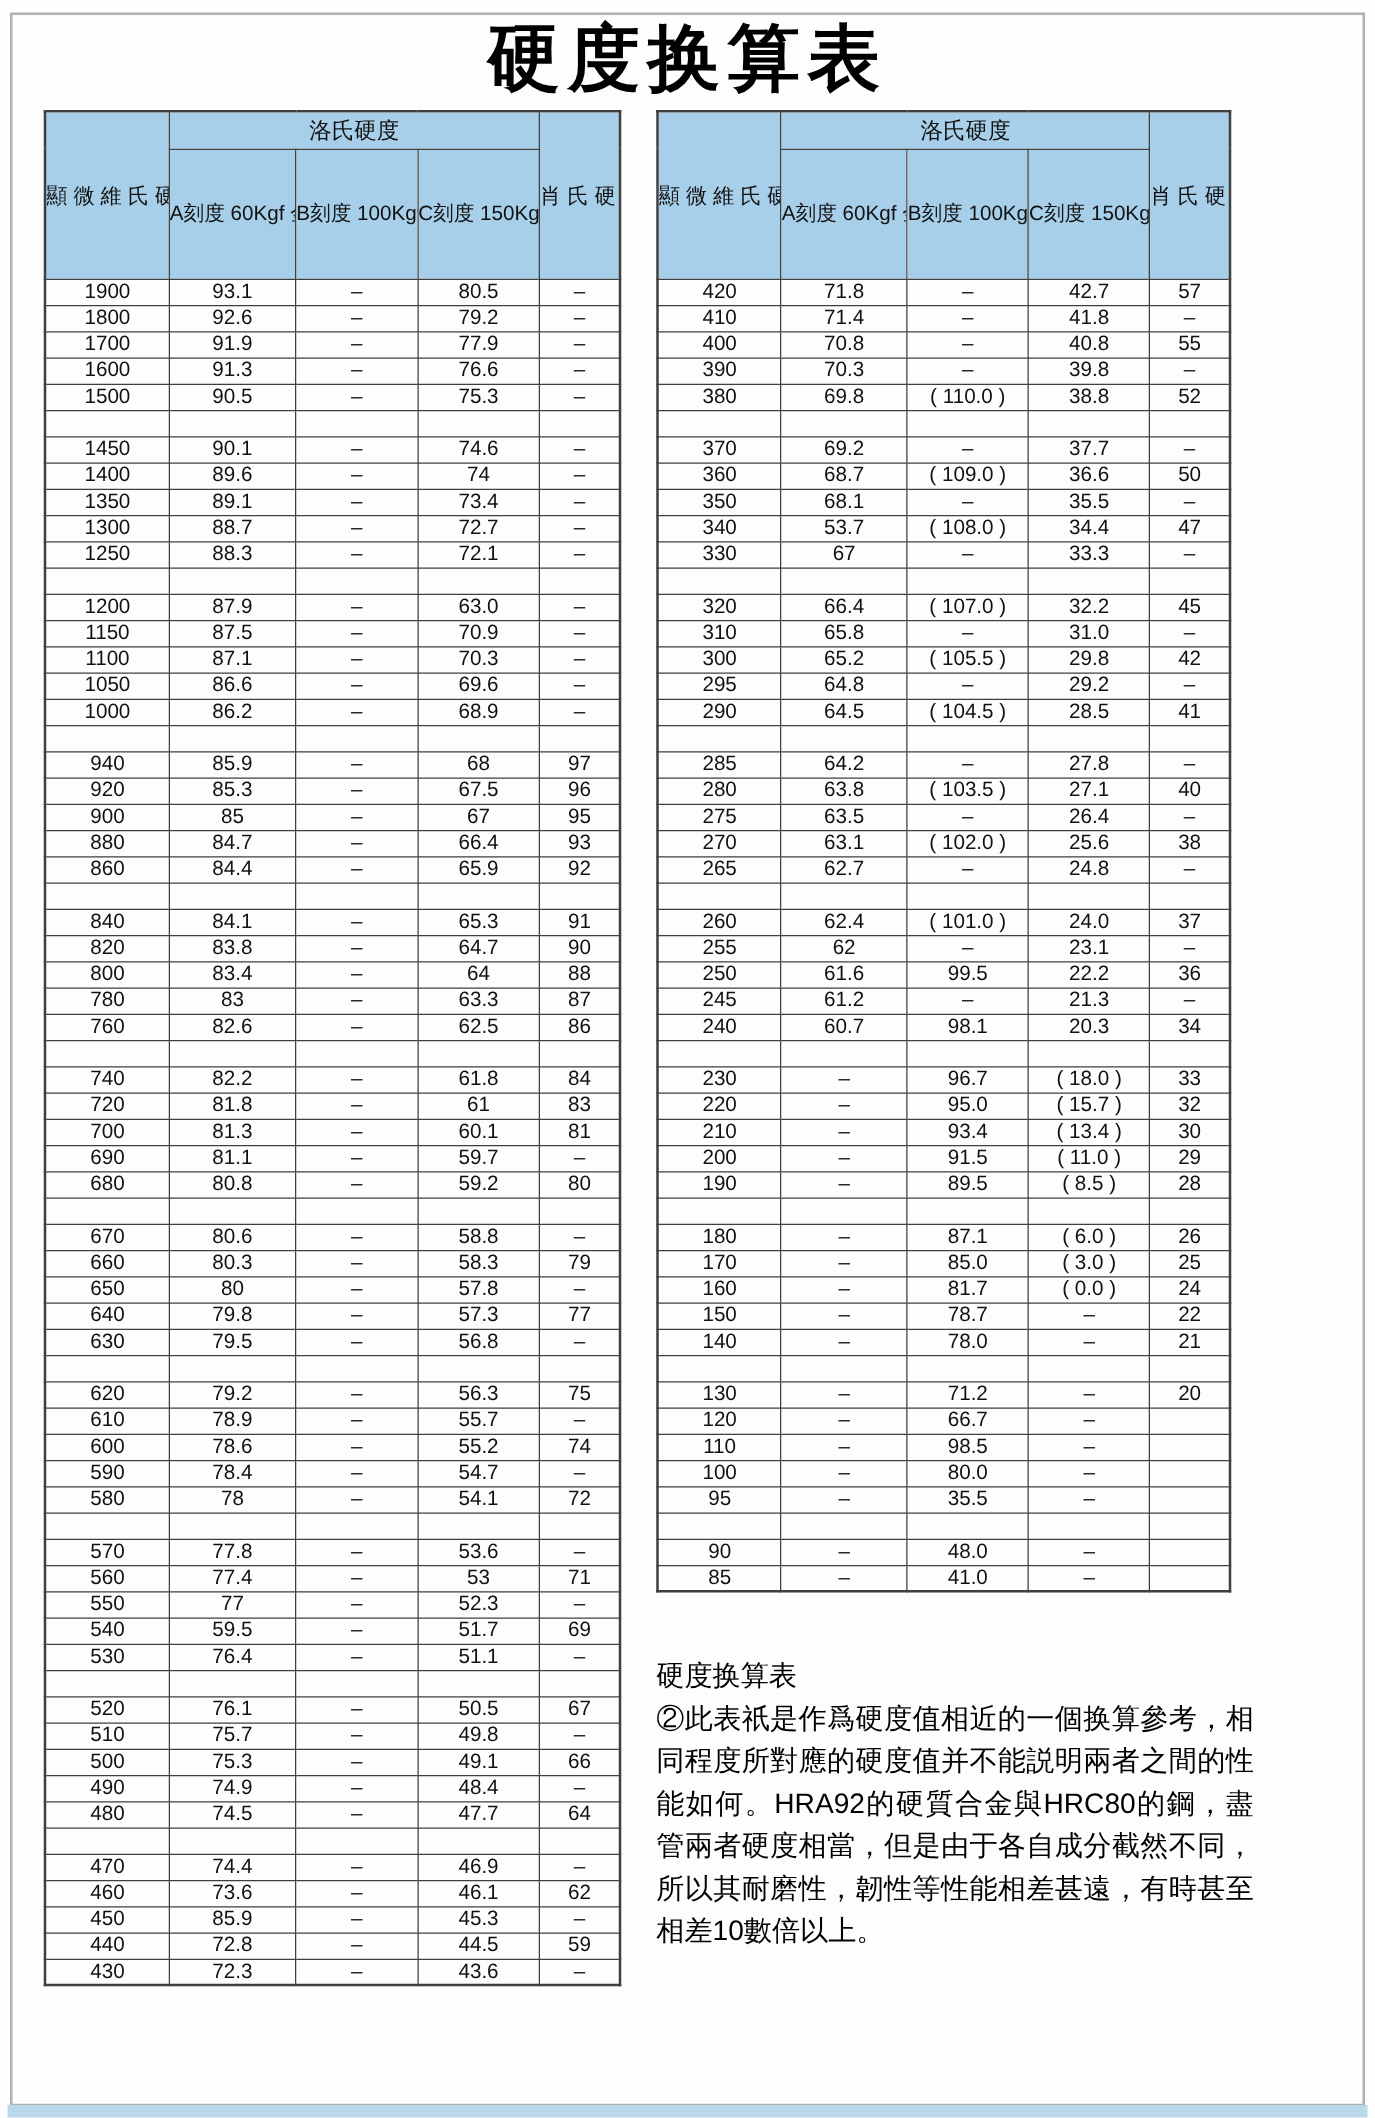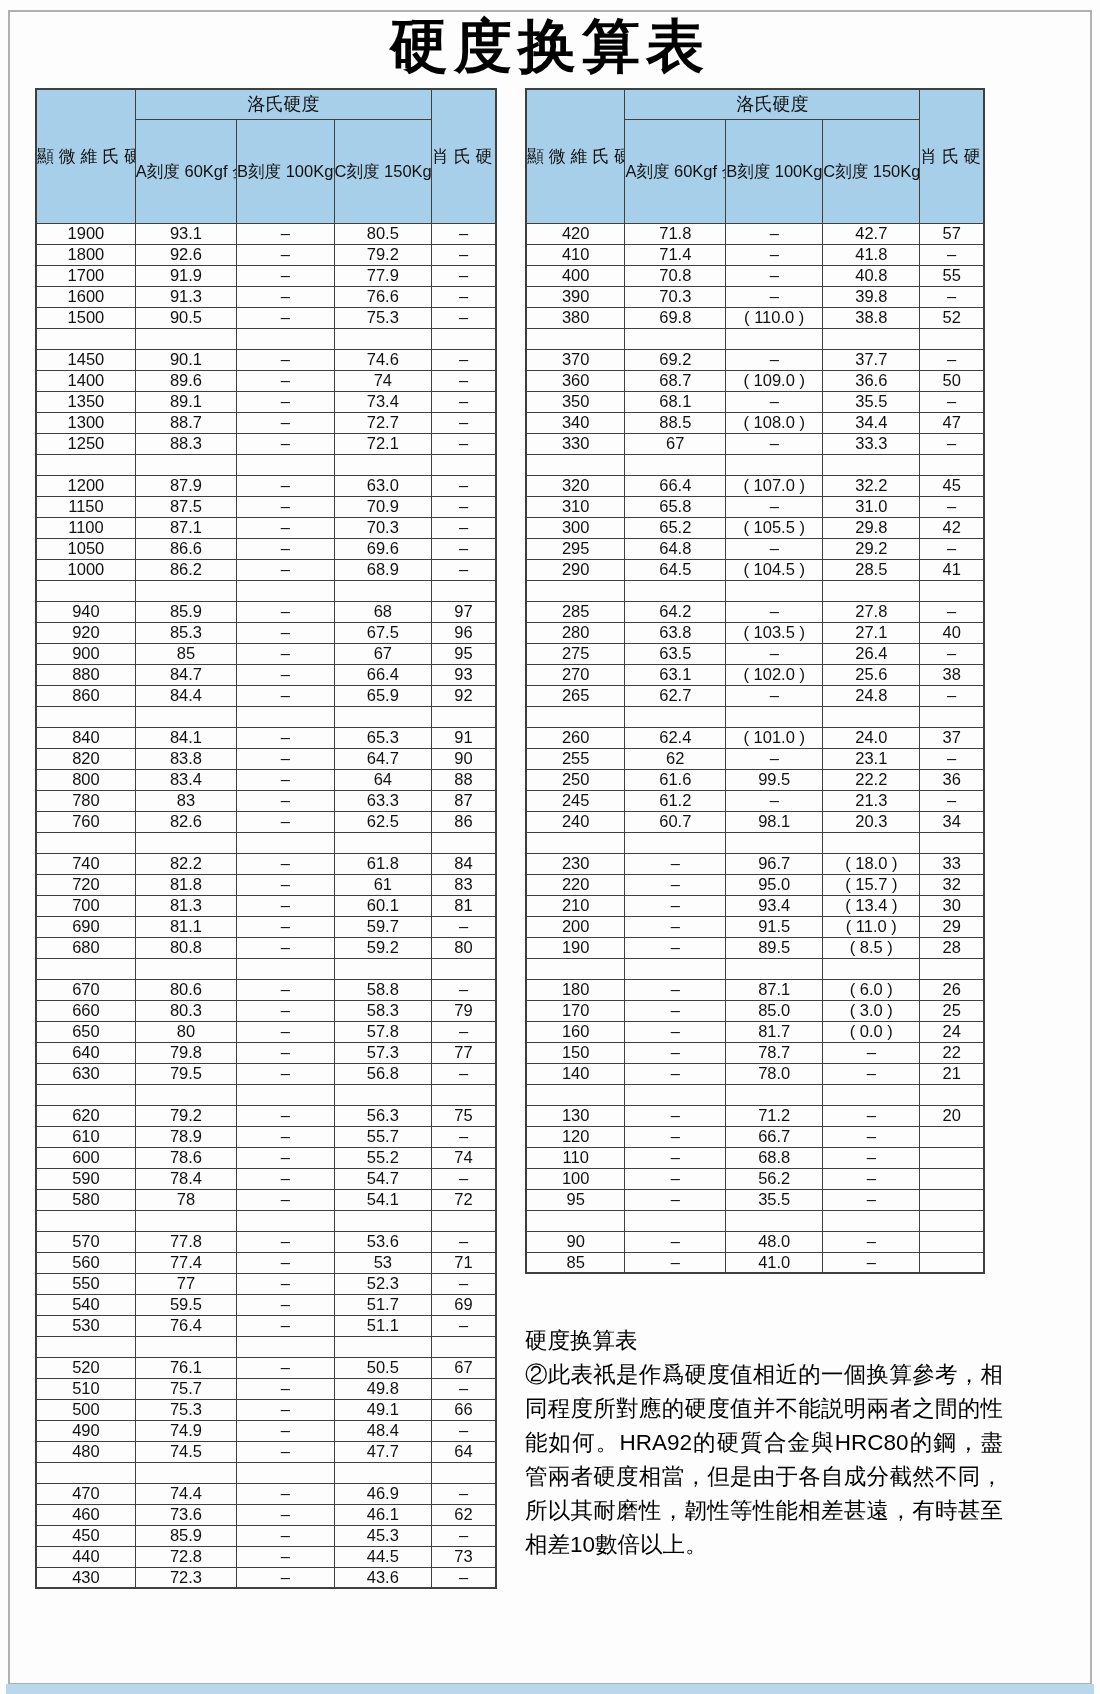--- a/index.html
+++ b/index.html
@@ -562,21 +562,21 @@
               <td>85.9</td>
               <td>–</td>
               <td>45.3</td>
               <td>–</td>
             </tr>
             <tr>
               <td>440</td>
               <td>72.8</td>
               <td>–</td>
               <td>44.5</td>
-              <td>73</td>
+              <td>59</td>
             </tr>
             <tr>
               <td>430</td>
               <td>72.3</td>
               <td>–</td>
               <td>43.6</td>
               <td>–</td>
             </tr>
           </tbody>
         </table>
@@ -685,21 +685,21 @@
             </tr>
             <tr>
               <td>350</td>
               <td>68.1</td>
               <td>–</td>
               <td>35.5</td>
               <td>–</td>
             </tr>
             <tr>
               <td>340</td>
-              <td>88.5</td>
+              <td>53.7</td>
               <td>( 108.0 )</td>
               <td>34.4</td>
               <td>47</td>
             </tr>
             <tr>
               <td>330</td>
               <td>67</td>
               <td>–</td>
               <td>33.3</td>
               <td>–</td>
@@ -931,28 +931,28 @@
             <tr>
               <td>120</td>
               <td>–</td>
               <td>66.7</td>
               <td>–</td>
               <td></td>
             </tr>
             <tr>
               <td>110</td>
               <td>–</td>
-              <td>68.8</td>
+              <td>98.5</td>
               <td>–</td>
               <td></td>
             </tr>
             <tr>
               <td>100</td>
               <td>–</td>
-              <td>56.2</td>
+              <td>80.0</td>
               <td>–</td>
               <td></td>
             </tr>
             <tr>
               <td>95</td>
               <td>–</td>
               <td>35.5</td>
               <td>–</td>
               <td></td>
             </tr>

